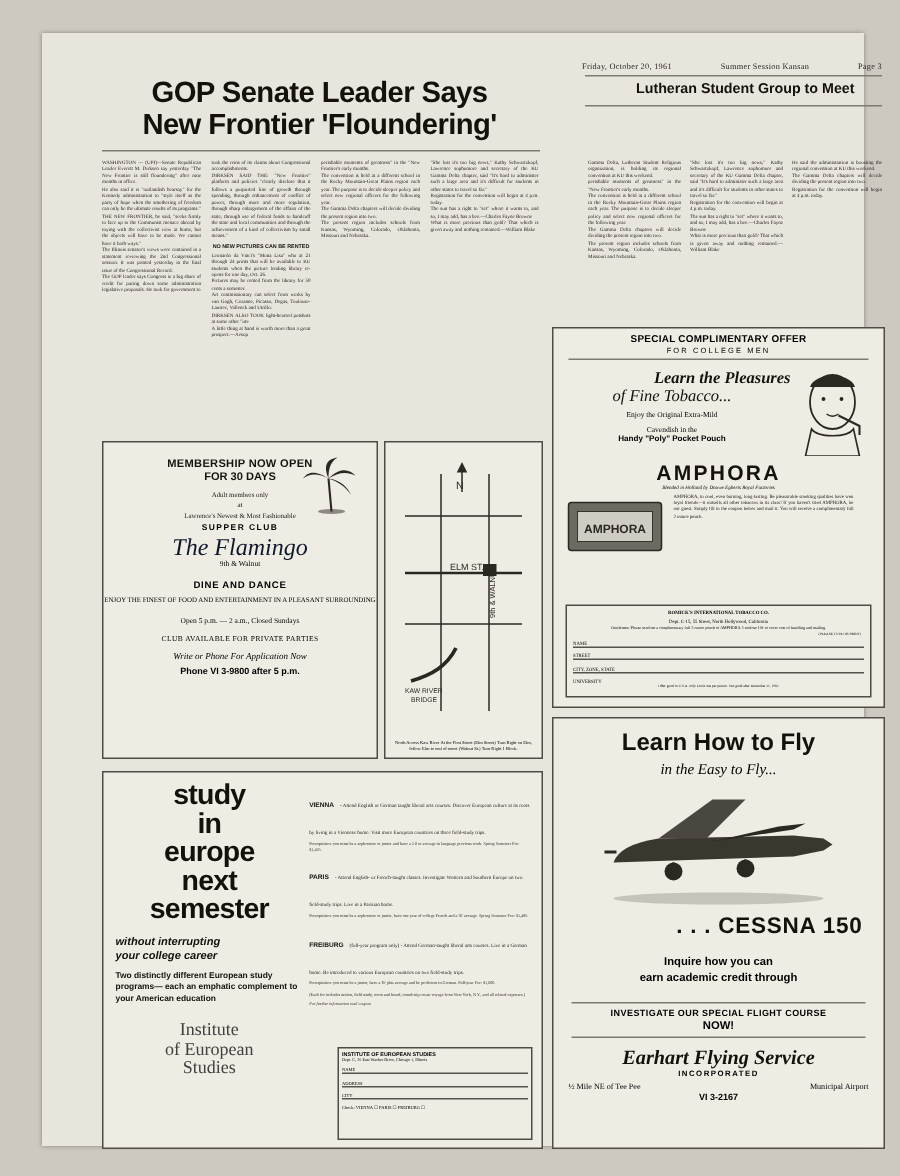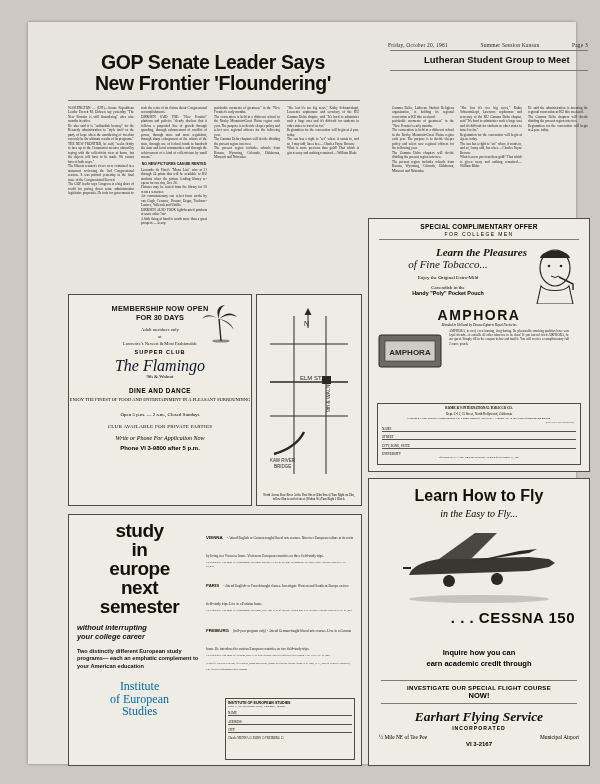--- a/index.html
+++ b/index.html
@@ -59,35 +59,35 @@
   .amph-it{font-size:3.4px;text-align:center;font-style:italic;}
   .coupon{position:absolute;left:8px;bottom:6px;width:202px;height:60px;border:1px solid #4f4c45;}
   .cp-h{font-size:3.2px;font-weight:bold;text-align:center;margin-top:2px;}
   .cp-l{font-size:3.2px;margin:3.2px 4px 0;border-bottom:1px solid #55524b;}
 
   
   .cess{left:340px;top:456px;width:220px;height:286px;}
   .cess-h{font-family:"Liberation Sans", sans-serif;font-weight:bold;font-size:16px;text-align:center;margin-top:8px;color:#14110d;}
   .cess-h2{font-family:"Liberation Serif", serif;font-style:italic;font-size:10px;text-align:center;margin-top:3px;}
   .cess-150{font-family:"Liberation Sans", sans-serif;font-weight:bold;font-size:15px;text-align:right;letter-spacing:.5px;padding-right:14px;color:#14110d;}
-  .cess-q{font-family:"Liberation Sans", sans-serif;font-weight:bold;font-size:7.5px;text-align:center;line-height:1.45;margin-top:22px;}
+  .cess-q{font-family:"Liberation Sans", sans-serif;font-weight:bold;font-size:7.5px;text-align:center;line-height:1.45;margin-top:10px;}
   .cess-ae{font-family:"Liberation Sans", sans-serif;font-weight:bold;font-size:7.5px;text-align:center;margin-top:2px;}
   .cess-inv{font-family:"Liberation Sans", sans-serif;font-weight:bold;font-size:6px;text-align:center;margin-top:12px;letter-spacing:.3px;}
   .cess-now{font-family:"Liberation Sans", sans-serif;font-weight:bold;font-size:7.5px;text-align:center;}
   .cess-name{font-family:"Liberation Serif", serif;font-style:italic;font-weight:bold;font-size:13.5px;text-align:center;margin-top:5px;color:#14110d;}
   .cess-inc{font-family:"Liberation Sans", sans-serif;font-weight:bold;font-size:5.2px;text-align:center;letter-spacing:1px;}
   .cess-foot{font-size:5.4px;display:flex;justify-content:space-between;padding:3px 10px 0;}
   .cess-tel{font-family:"Liberation Sans", sans-serif;font-weight:bold;font-size:6px;text-align:center;margin-top:1px;}
 
   
   .eur{left:40px;top:492px;width:292px;height:250px;}
   .eur-h{font-family:"Liberation Sans", sans-serif;font-weight:bold;font-size:19px;line-height:1;color:#14110d;letter-spacing:-.5px;}
   .eur-sub{font-family:"Liberation Sans", sans-serif;font-weight:bold;font-style:italic;font-size:7.4px;line-height:1.2;color:#14110d;}
   .eur-sub2{font-family:"Liberation Sans", sans-serif;font-weight:bold;font-size:5.6px;line-height:1.35;color:#14110d;margin-top:6px;}
-  .eur-ies{font-family:"Liberation Serif", serif;font-size:12px;line-height:1.02;text-align:center;color:#0369a1;}
+  .eur-ies{font-family:"Liberation Serif", serif;font-size:12px;line-height:1.02;text-align:center;color:#404040;}
   .city{font-family:"Liberation Sans", sans-serif;font-weight:bold;font-size:4.4px;color:#14110d;}
   .ctxt{font-size:3.4px;line-height:1.34;color:#23201b;}
   .cfine{font-size:2.8px;line-height:1.3;color:#33302a;}
   .coupon2{position:absolute;right:6px;bottom:5px;width:124px;height:56px;border:1px solid #4f4c45;padding:2px;}
   .c2h{font-family:"Liberation Sans", sans-serif;font-weight:bold;font-size:3.6px;}
   .c2l{font-size:3px;border-bottom:1px solid #55524b;margin-top:3.4px;}
   .pagefoot{position:absolute;right:4px;bottom:2px;font-size:3px;color:#3a372f;}
 </style>
 </head>
 <body>

